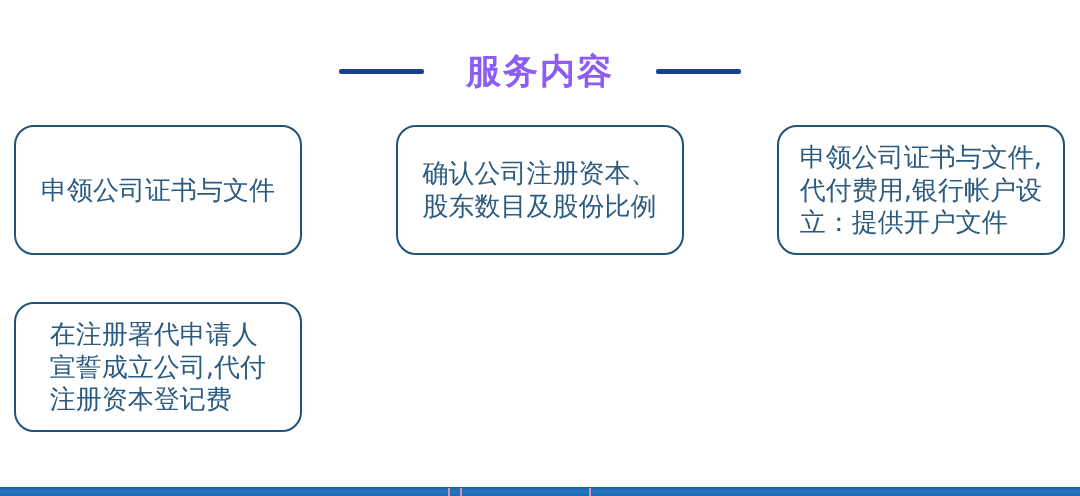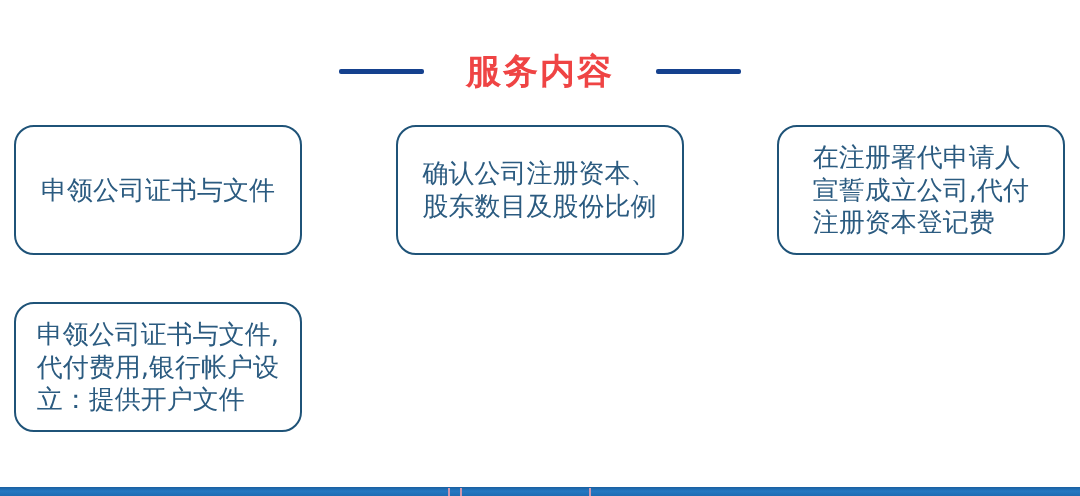--- a/index.html
+++ b/index.html
@@ -25,21 +25,21 @@
     width: 85px;
     height: 5px;
     background: #15418E;
     border-radius: 2px;
   }
   .title {
     margin: 0;
     font-size: 35px;
     font-weight: 700;
     letter-spacing: 2px;
-    color: #ef4444;
+    color: #8b5cf6;
     white-space: nowrap;
   }
   
   .grid {
     position: absolute;
     top: 125px;
     left: 14px;
     width: 1051px;
     display: flex;
     flex-wrap: wrap;
@@ -95,28 +95,28 @@
 
   <div class="grid">
     <div class="card center">
       <div class="card-text">申领公司证书与文件</div>
     </div>
     <div class="card">
       <div class="card-text">确认公司注册资本、
 股东数目及股份比例</div>
     </div>
     <div class="card">
+      <div class="card-text">申领公司证书与文件,
+代付费用,银行帐户设
+立：提供开户文件</div>
+    </div>
+    <div class="card">
       <div class="card-text">在注册署代申请人
 宣誓成立公司,代付
 注册资本登记费</div>
-    </div>
-    <div class="card">
-      <div class="card-text">申领公司证书与文件,
-代付费用,银行帐户设
-立：提供开户文件</div>
     </div>
   </div>
 
   <div class="bottom-bar">
     <span class="bar-divider d1"></span>
     <span class="bar-divider d2"></span>
     <span class="bar-divider d3"></span>
   </div>
 
 </div>

